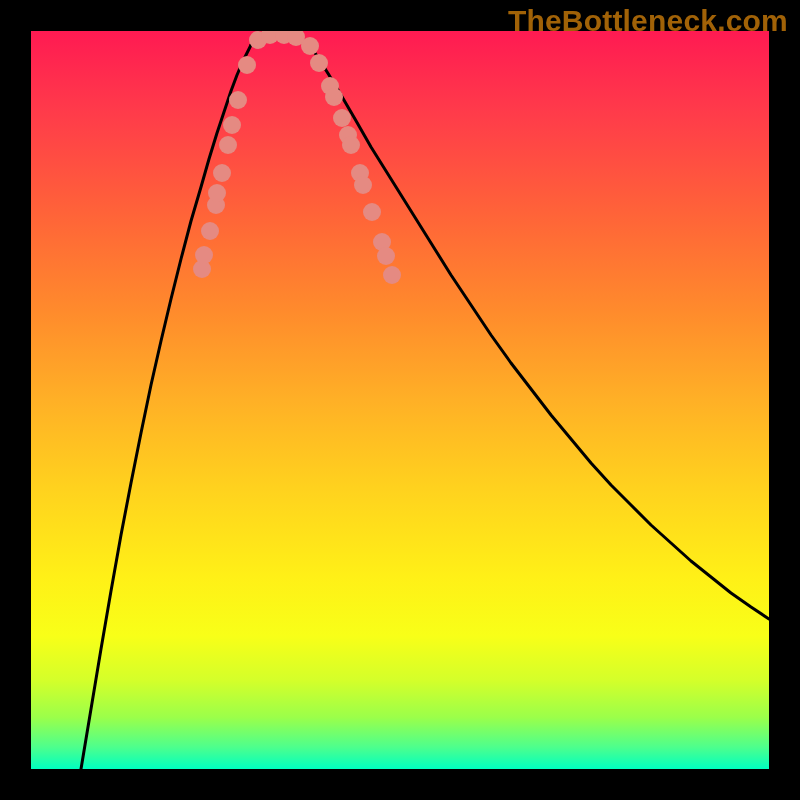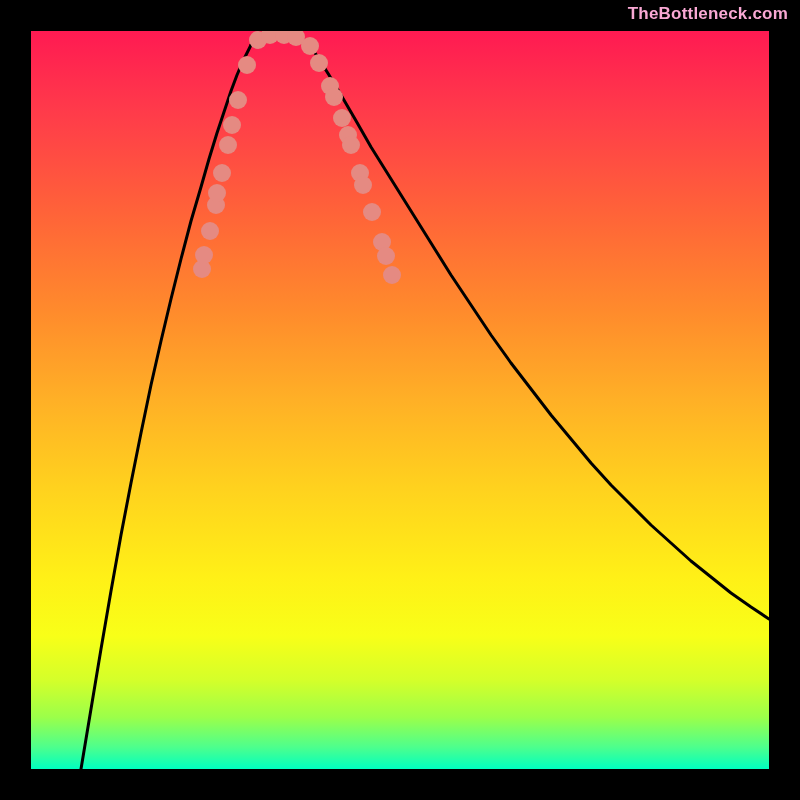--- a/index.html
+++ b/index.html
@@ -29,23 +29,23 @@
       #d4ff2a 88%,
       #9bff4a 93%,
       #4eff8c 97%,
       #00ffc0 100%
     );
   }
   .watermark {
     position: absolute;
     top: 4px;
     right: 12px;
-    font-size: 17px;
+    font-size: 30px;
     font-weight: 600;
-    color: #f9a8d4;
+    color: #a16207;
     letter-spacing: 0.2px;
     user-select: none;
   }
   svg.overlay {
     position: absolute;
     left: 0;
     top: 0;
     width: 738px;
     height: 738px;
   }

